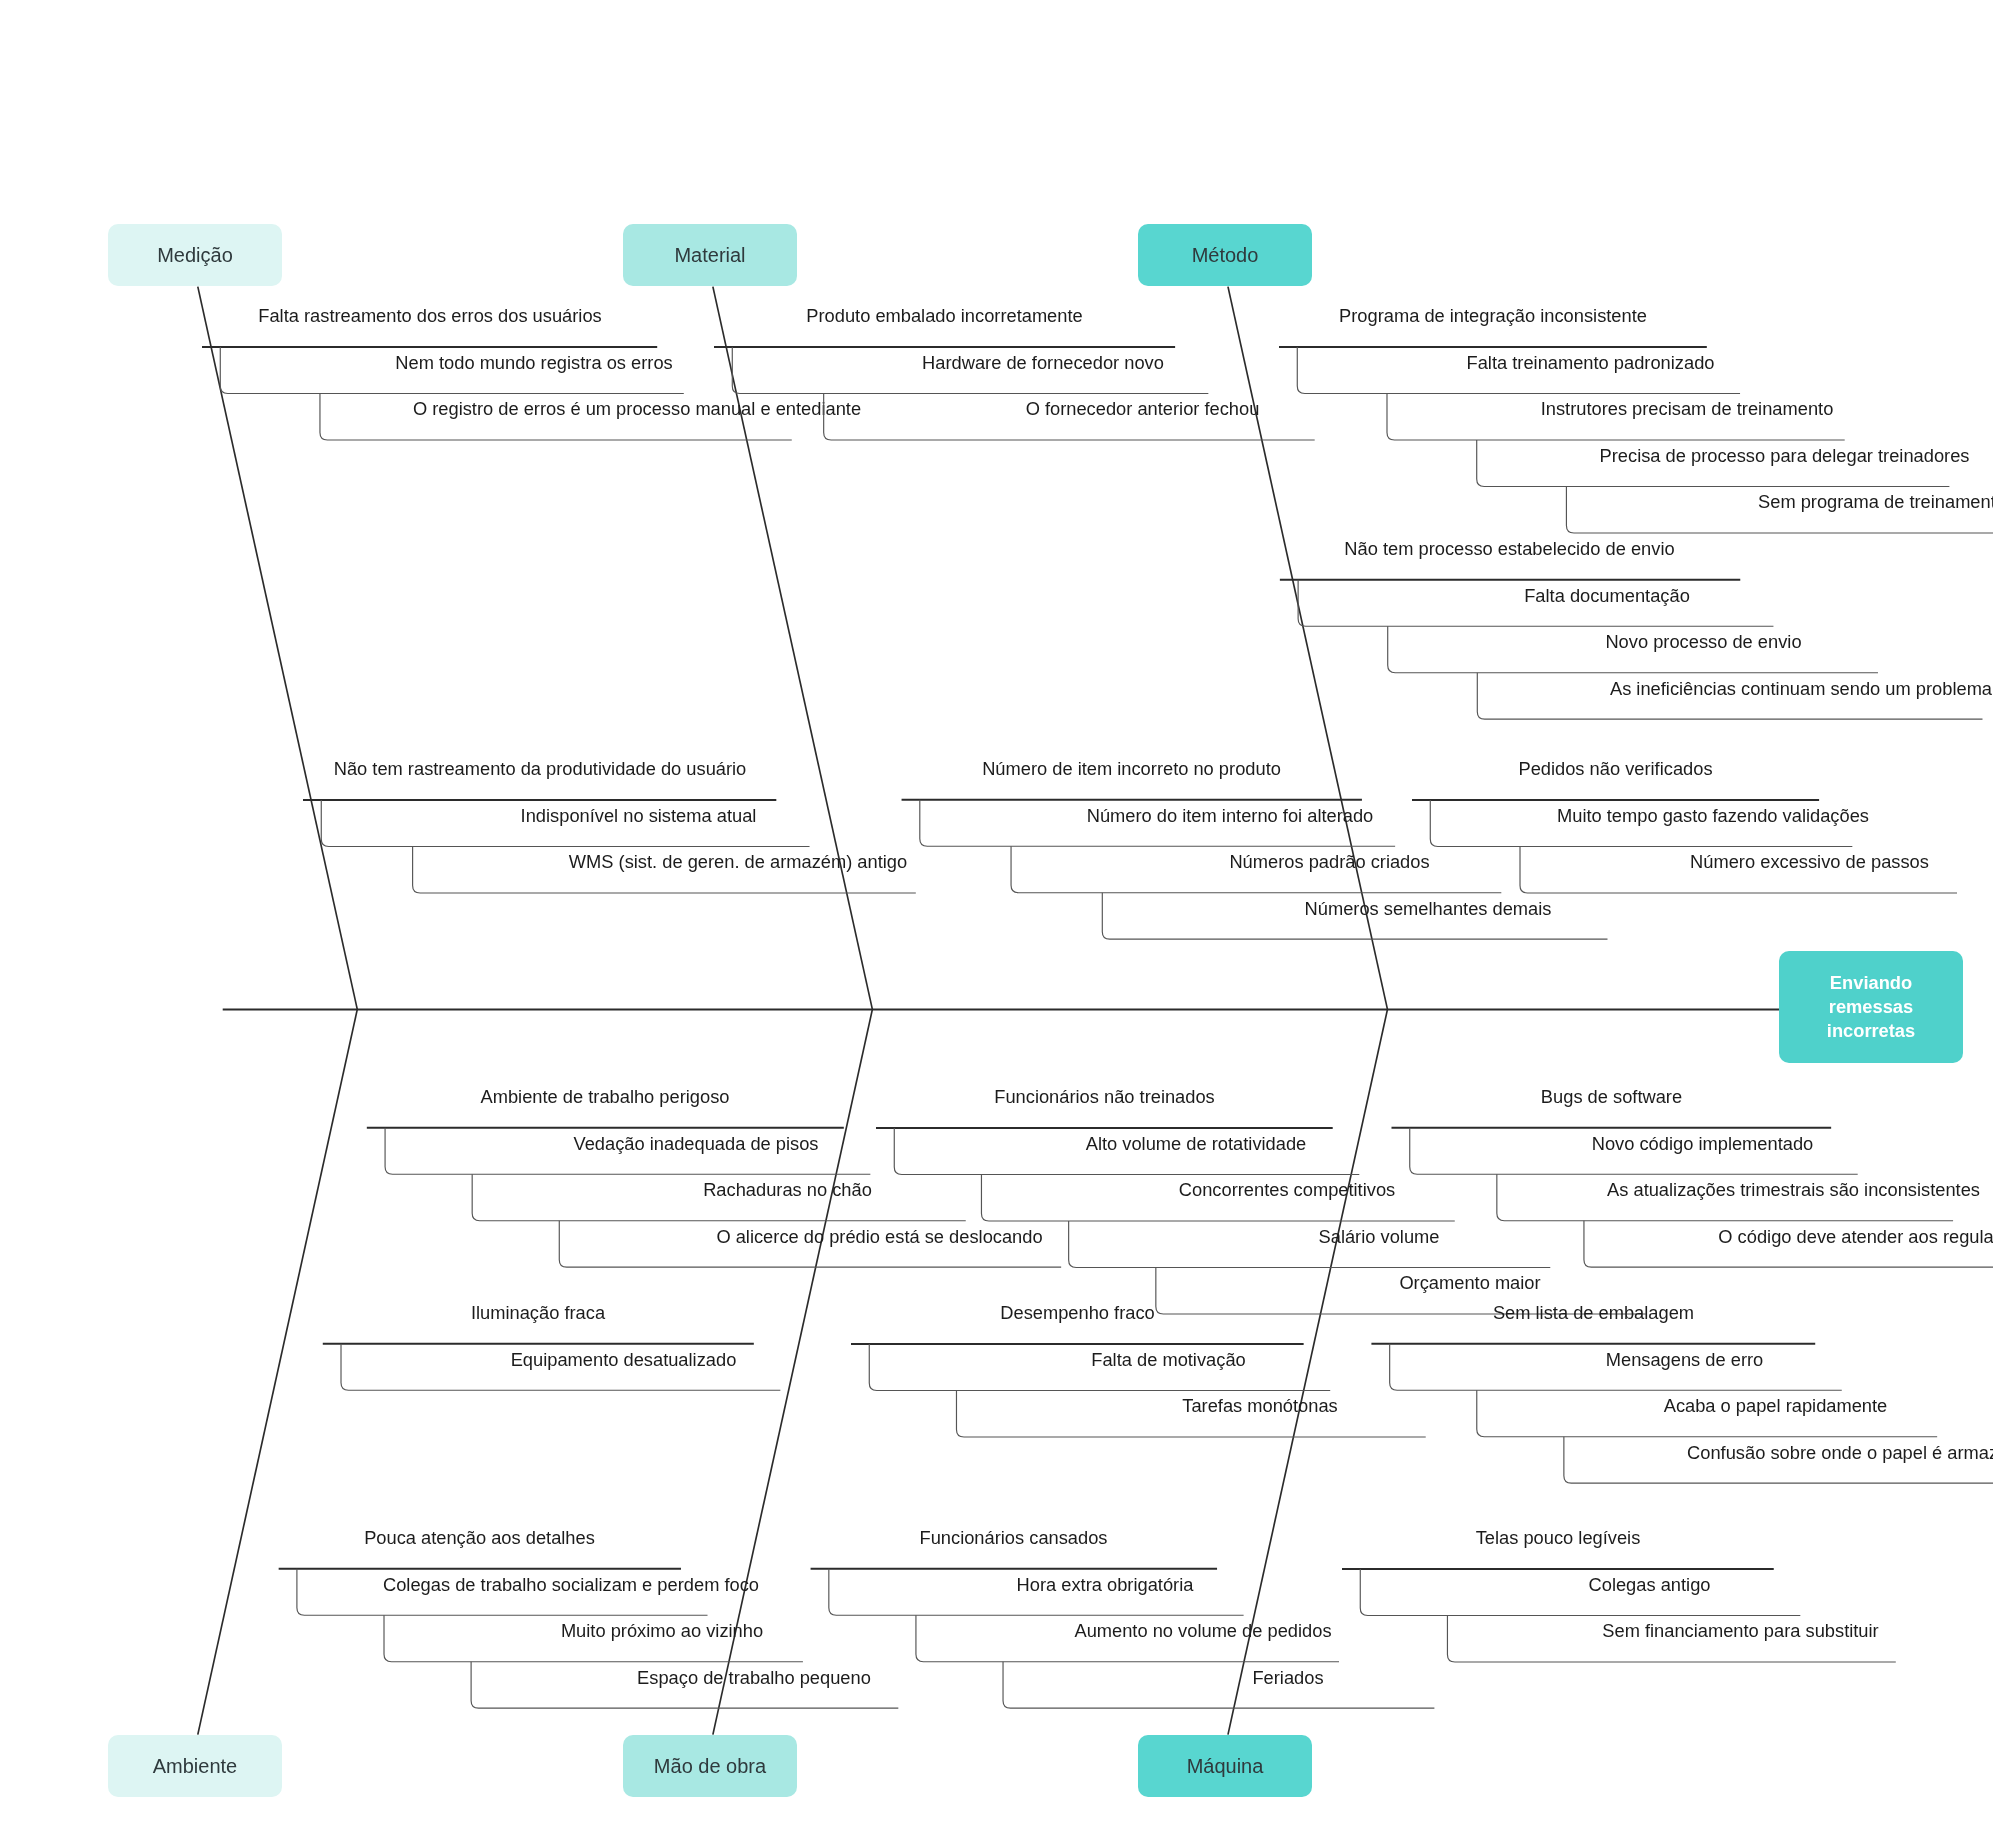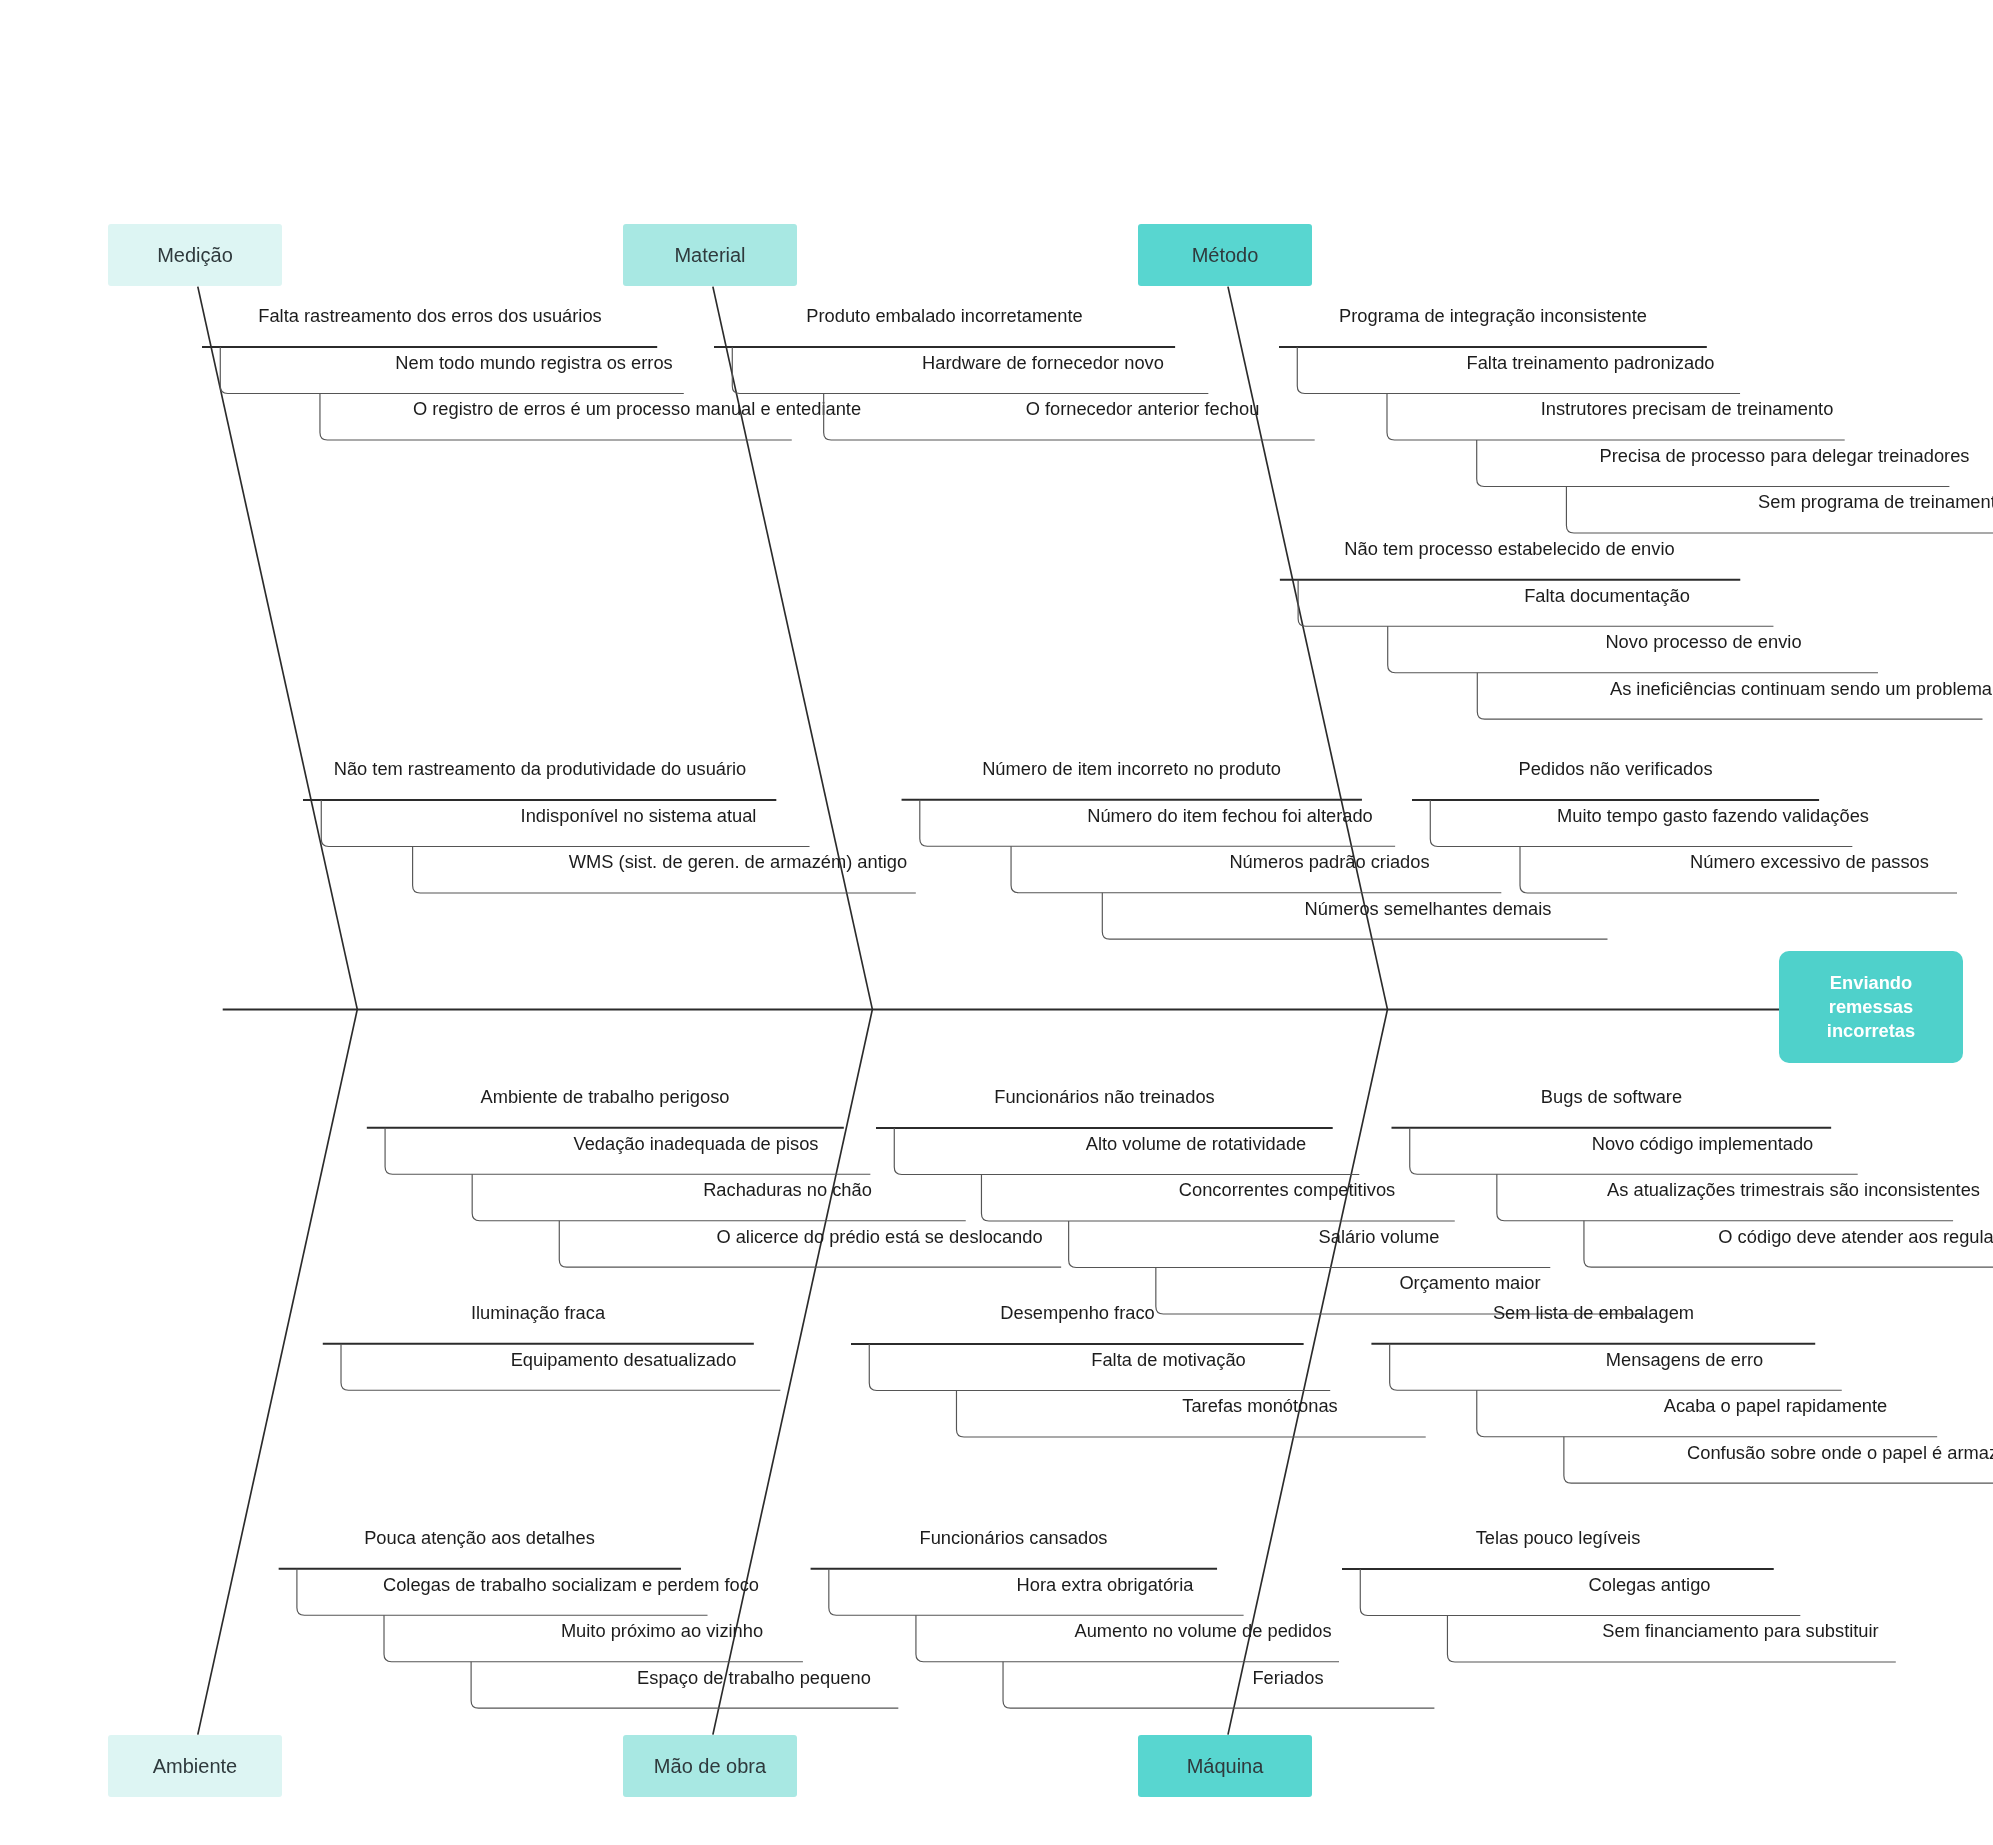--- a/index.html
+++ b/index.html
@@ -15,21 +15,21 @@
   .doc-title{
     font-size:28px;font-weight:bold;color:#aeb4c0;letter-spacing:0.2px;
     display:inline-block;padding:0 8.3px 10px 8.3px;border-bottom:1.7px solid #b6bcc6;
     min-width:656px;
   }
   .doc-meta{margin-top:11.6px;font-size:14px;color:#aeb4c0;}
   .doc-meta .sep{display:inline-block;margin:0 10px;color:#c7ccd4;}
 
   
   .cat-box{
-    position:absolute;border-radius:3px;display:flex;align-items:center;
+    position:absolute;border-radius:10px;display:flex;align-items:center;
     justify-content:center;font-size:20px;color:#2f3a3d;box-sizing:border-box;
     text-align:center;
   }
   .effect-box{
     position:absolute;border-radius:10px;display:flex;align-items:center;
     justify-content:center;font-size:18.3px;font-weight:bold;color:#ffffff;
     line-height:1.3;text-align:center;box-sizing:border-box;padding:5px 11px;
   }
 
   
@@ -114,21 +114,21 @@
         <div class="cause-text" style="position: absolute; left: 125px; top: 91px; width: 607px;">O fornecedor anterior fechou</div>
       </div>
       <div class="group" style="left: 901px; top: 760px;">
         <svg width="936" height="219" style="position: absolute; left: 0px; top: 0px; pointer-events: none;" viewBox="0 0 1127 264">
           <path d="M 0 48 L 555 48" fill="none" stroke="#2b2b2b" stroke-width="2.4"></path>
           <path d="M 22 48 L 22 95 Q 22 104 31 104 L 595 104" fill="none" stroke="#555555" stroke-width="1.4"></path>
           <path d="M 132 104 L 132 151 Q 132 160 141 160 L 723 160" fill="none" stroke="#555555" stroke-width="1.4"></path>
           <path d="M 242 160 L 242 207 Q 242 216 251 216 L 851 216" fill="none" stroke="#555555" stroke-width="1.4"></path>
         </svg>
         <div class="cause-text" style="position: absolute; left: -58px; top: -1.7px; width: 577px;">Número de item incorreto no produto</div>
-        <div class="cause-text" style="position: absolute; left: 33px; top: 45px; width: 592px;">Número do item fechou foi alterado</div>
+        <div class="cause-text" style="position: absolute; left: 33px; top: 45px; width: 592px;">Número do item interno foi alterado</div>
         <div class="cause-text" style="position: absolute; left: 125px; top: 91px; width: 607px;">Números padrão criados</div>
         <div class="cause-text" style="position: absolute; left: 216px; top: 138px; width: 622px;">Números semelhantes demais</div>
       </div>
       <div class="group" style="left: 1279px; top: 307px;">
         <svg width="1001" height="266" style="position: absolute; left: 0px; top: 0px; pointer-events: none;" viewBox="0 0 1205 320">
           <path d="M 0 48 L 515 48" fill="none" stroke="#2b2b2b" stroke-width="2.4"></path>
           <path d="M 22 48 L 22 95 Q 22 104 31 104 L 555 104" fill="none" stroke="#555555" stroke-width="1.4"></path>
           <path d="M 130 104 L 130 151 Q 130 160 139 160 L 681 160" fill="none" stroke="#555555" stroke-width="1.4"></path>
           <path d="M 238 160 L 238 207 Q 238 216 247 216 L 807 216" fill="none" stroke="#555555" stroke-width="1.4"></path>
           <path d="M 346 216 L 346 263 Q 346 272 355 272 L 933 272" fill="none" stroke="#555555" stroke-width="1.4"></path>

